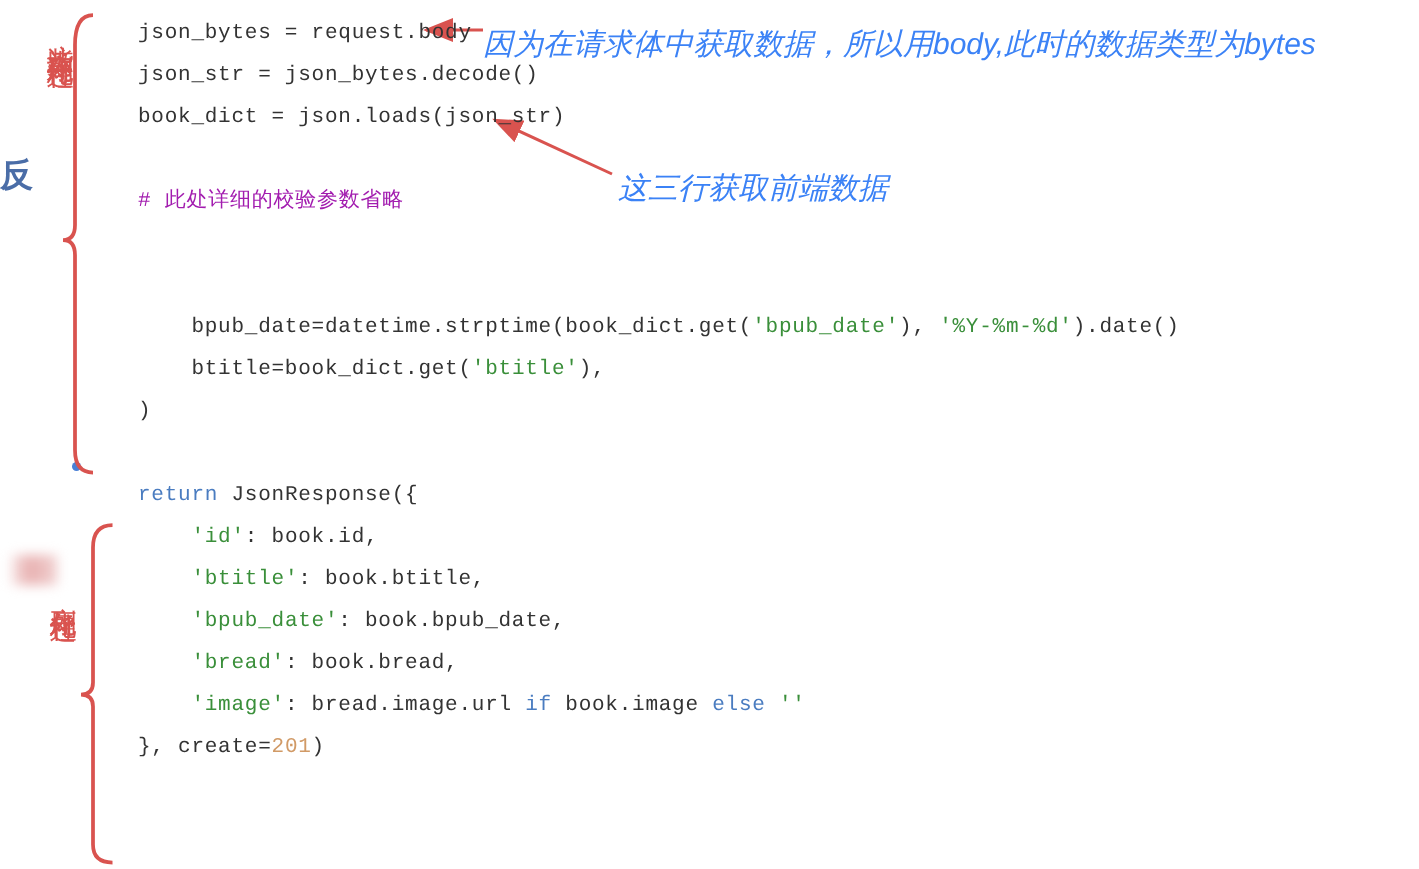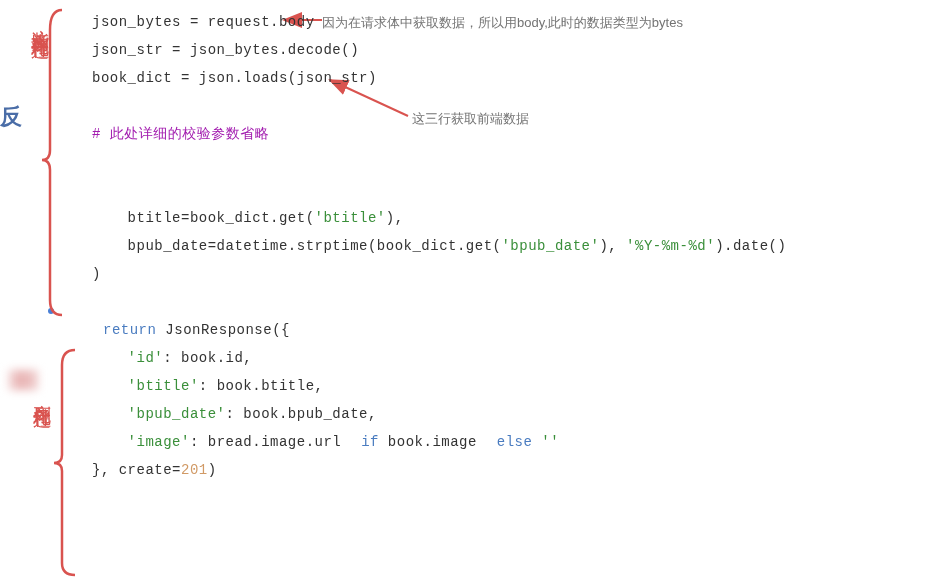--- a/index.html
+++ b/index.html
@@ -18,21 +18,21 @@
       left: 92px;
       top: 8px;
       right: 10px;
       color: #333;
       letter-spacing: 0.5px;
     }
     .code-line {
       white-space: pre;
       min-height: 28px;
     }
-    .kw { color: #4a7cc0; margin-left: 11px; }
+    .kw { color: #4a7cc0; }
     .str { color: #3a8f3a; }
     .num { color: #d19a66; font-family: Liberation Mono, monospace; }
     .cmt { color: #a21caf; }
     .vertical-label {
       position: absolute;
       writing-mode: vertical-rl;
       text-orientation: upright;
       font-family: "Microsoft YaHei", sans-serif;
       font-size: 18px;
       color: #d9534f;
@@ -46,23 +46,24 @@
       font-size: 22px;
       color: #4a6da7;
       left: 0;
       top: 95px;
       font-weight: bold;
     }
     .label-bottom { left: 24px; top: 390px; }
     .annot {
       position: absolute;
       font-family: "Microsoft YaHei", sans-serif;
-      font-size: 13px;
-      color: #737373;
+      font-size: 20px;
+      color: #3b82f6;
       white-space: nowrap;
+      font-style: italic;
     }
     .annot-1 { left: 322px; top: 10px; }
     .annot-2 { left: 412px; top: 106px; }
     svg.lines {
       position: absolute;
       left: 0;
       top: 0;
       width: 946px;
       height: 579px;
       pointer-events: none;
@@ -115,23 +116,24 @@
 </svg>
 
 <div class="code-area">
   <div class="code-line"><span>json_bytes = request.body</span></div>
   <div class="code-line"><span>json_str = json_bytes.decode()</span></div>
   <div class="code-line"><span>book_dict = json.loads(json_str)</span></div>
   <div class="code-line"></div>
   <div class="code-line"><span class="cmt"># 此处详细的校验参数省略</span></div>
   <div class="code-line"></div>
   <div class="code-line"></div>
+  <div class="code-line"><span>    bpub_date=datetime.strptime(book_dict.get(</span><span class="str">'bpub_date'</span><span>), </span><span class="str">'%Y-%m-%d'</span><span>).date()</span></div>
   <div class="code-line"><span>    btitle=book_dict.get(</span><span class="str">'btitle'</span><span>),</span></div>
-  <div class="code-line"><span>    bpub_date=datetime.strptime(book_dict.get(</span><span class="str">'bpub_date'</span><span>), </span><span class="str">'%Y-%m-%d'</span><span>).date()</span></div>
   <div class="code-line"><span>)</span></div>
   <div class="code-line"></div>
   <div class="code-line"><span class="kw">return</span><span> JsonResponse({</span></div>
   <div class="code-line">    <span class="str">'id'</span><span>: book.id,</span></div>
   <div class="code-line">    <span class="str">'btitle'</span><span>: book.btitle,</span></div>
   <div class="code-line">    <span class="str">'bpub_date'</span><span>: book.bpub_date,</span></div>
+  <div class="code-line">    <span class="str">'bread'</span><span>: book.bread,</span></div>
   <div class="code-line">    <span class="str">'image'</span><span>: bread.image.url </span><span class="kw">if</span><span> book.image </span><span class="kw">else</span><span class="str"> ''</span></div>
   <div class="code-line"><span>}, create=</span><span class="num">201</span><span>)</span></div>
 </div>
 
 </body></html>

